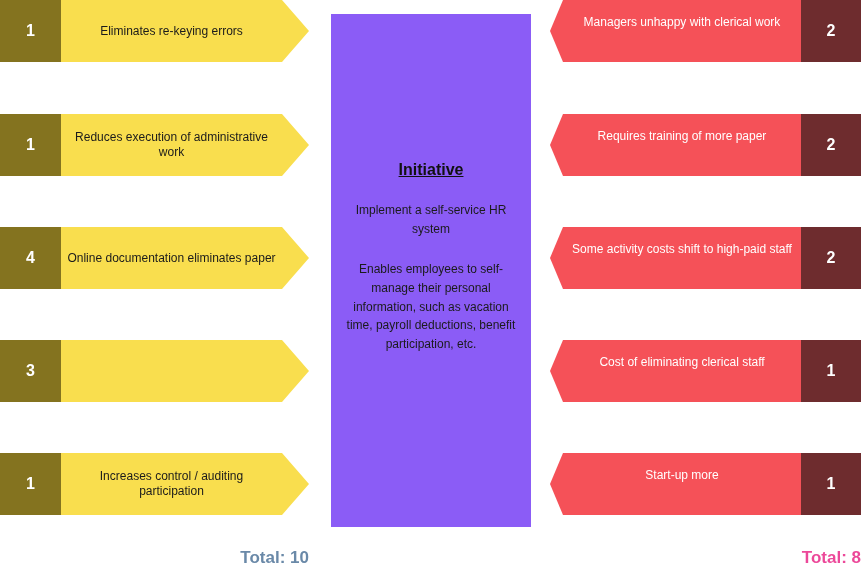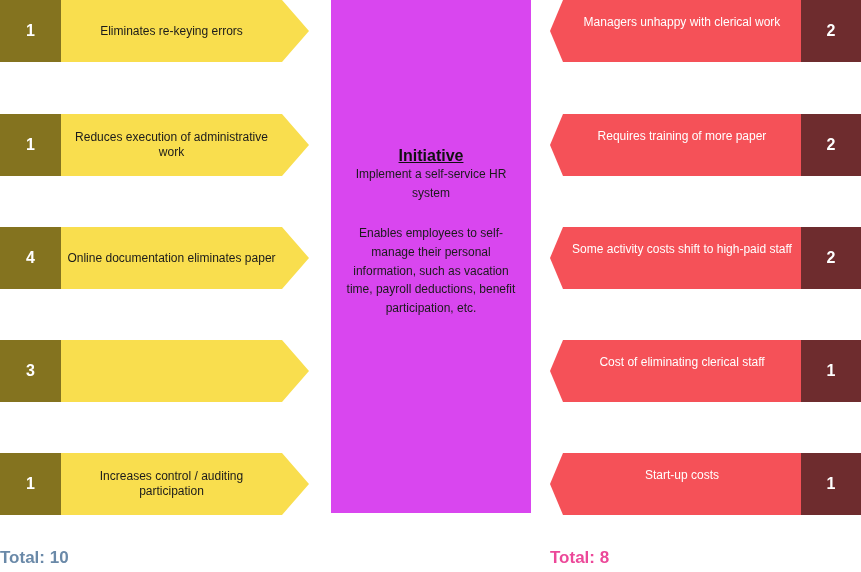--- a/index.html
+++ b/index.html
@@ -110,57 +110,58 @@
     font-size: 12px;
     line-height: 1.25;
     padding: 0 4px;
     box-sizing: border-box;
   }
 
   
   #initiative-panel {
     position: absolute;
     left: 331px;
-    top: 0;
+    top: 14px;
     width: 200px;
     height: 513px;
-    background: #d946ef;
+    background: #8b5cf6;
     box-sizing: border-box;
     padding: 0 12px;
     display: flex;
     flex-direction: column;
     align-items: center;
   }
   #initiative-title {
     margin-top: 146px;
     font-size: 16px;
     font-weight: bold;
     color: #111111;
     text-decoration: underline;
     text-align: center;
     line-height: 1.2;
   }
   .initiative-para {
+    margin-top: 22px;
     font-size: 12px;
     color: #1b1b1b;
     text-align: center;
     line-height: 1.55;
     width: 100%;
   }
   .initiative-para.second {
     margin-top: 22px;
   }
 
   
   .total {
     position: absolute;
     top: 548px;
     font-size: 17px;
     font-weight: bold;
-    text-align: left;
+    text-align: right;
   }
   #pro-total {
     left: 0;
     width: 309px;
     color: #6a89a8;
   }
   #con-total {
     left: 550px;
     width: 311px;
     color: #ec4899;
@@ -225,20 +226,20 @@
   </div>
 
   <div class="con-row" style="top:340px;">
     <div class="con-arrow"></div>
     <div class="con-label">Cost of eliminating clerical staff</div>
     <div class="con-score">1</div>
   </div>
 
   <div class="con-row" style="top:453px;">
     <div class="con-arrow"></div>
-    <div class="con-label">Start-up costs</div>
+    <div class="con-label">Start-up more</div>
     <div class="con-score">1</div>
   </div>
 
   <div class="total" id="pro-total">Total: 10</div>
   <div class="total" id="con-total">Total: 8</div>
 
 </div>
 
 </body></html>

